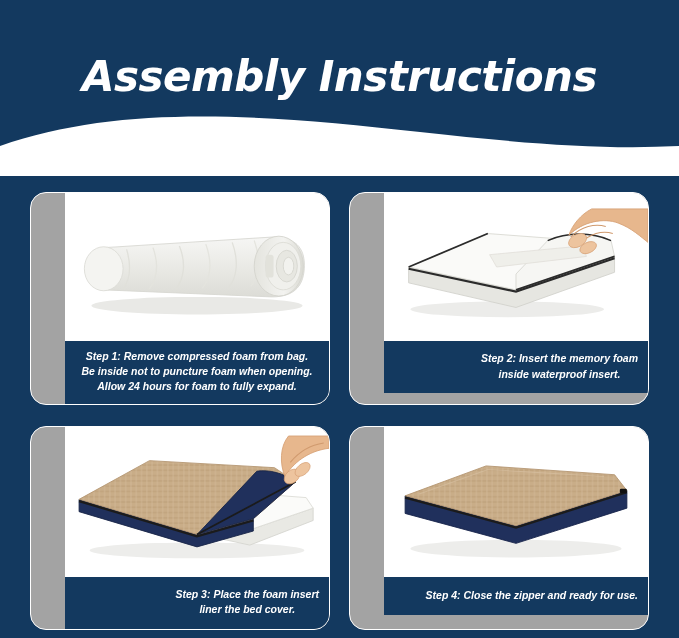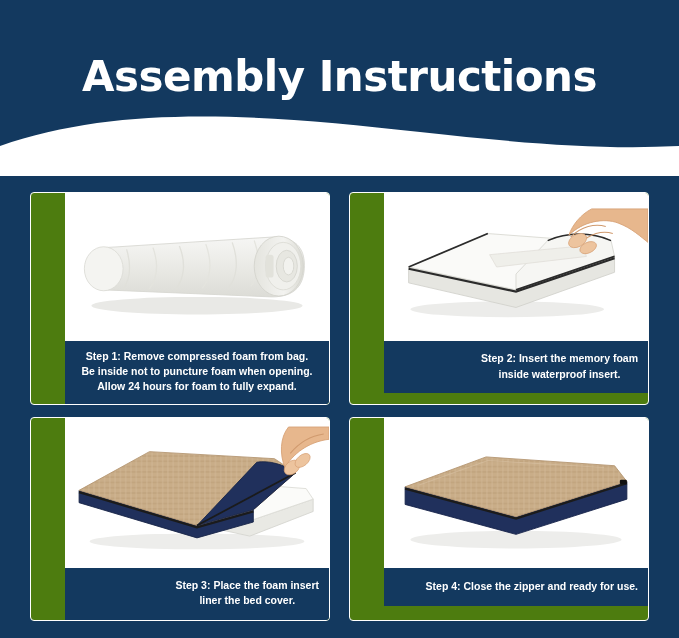--- a/index.html
+++ b/index.html
@@ -12,20 +12,21 @@
     background: #13395f;
     font-family: "Liberation Sans", sans-serif;
     overflow: hidden;
   }
   .page {
     position: relative;
     width: 679px;
     height: 638px;
     background: #13395f;
     box-sizing: border-box;
+    font-style: italic;
   }
   
   .header {
     position: relative;
     width: 679px;
     height: 176px;
     background: #13395f;
     overflow: hidden;
   }
   .header-title {
@@ -55,26 +56,26 @@
     padding: 0 0 0 0;
     box-sizing: border-box;
   }
   .row {
     display: flex;
     justify-content: space-between;
     padding: 0 30px;
     box-sizing: border-box;
   }
   .row.row1 { margin-top: 16px; }
-  .row.row2 { margin-top: 12px; }
+  .row.row2 { margin-top: 21px; }
 
   .card {
     width: 300px;
-    background: #4d7c0f;
-    border-radius: 4px;
+    background: #a3a3a3;
+    border-radius: 16px;
     overflow: hidden;
     display: flex;
     flex-direction: column;
     box-sizing: border-box;
     border: 1px solid #ffffff;
     padding-left: 34px;
   }
   .card-img {
     position: relative;
     background: #ffffff;

